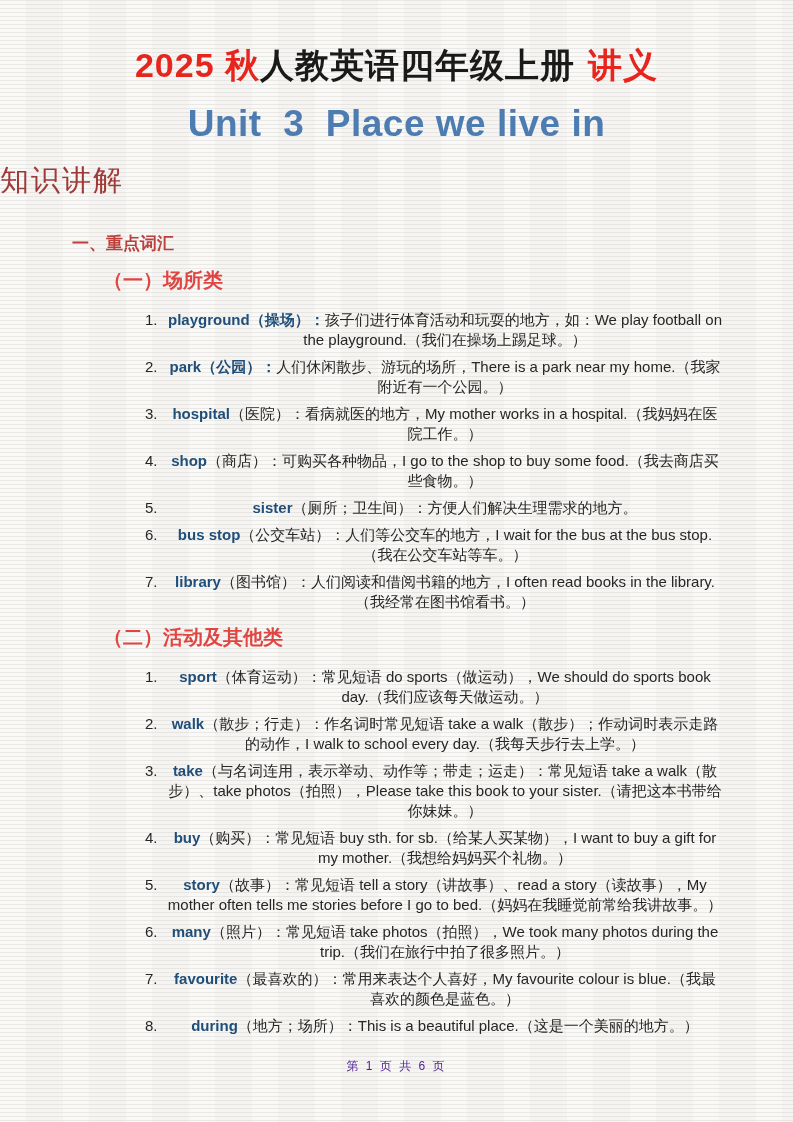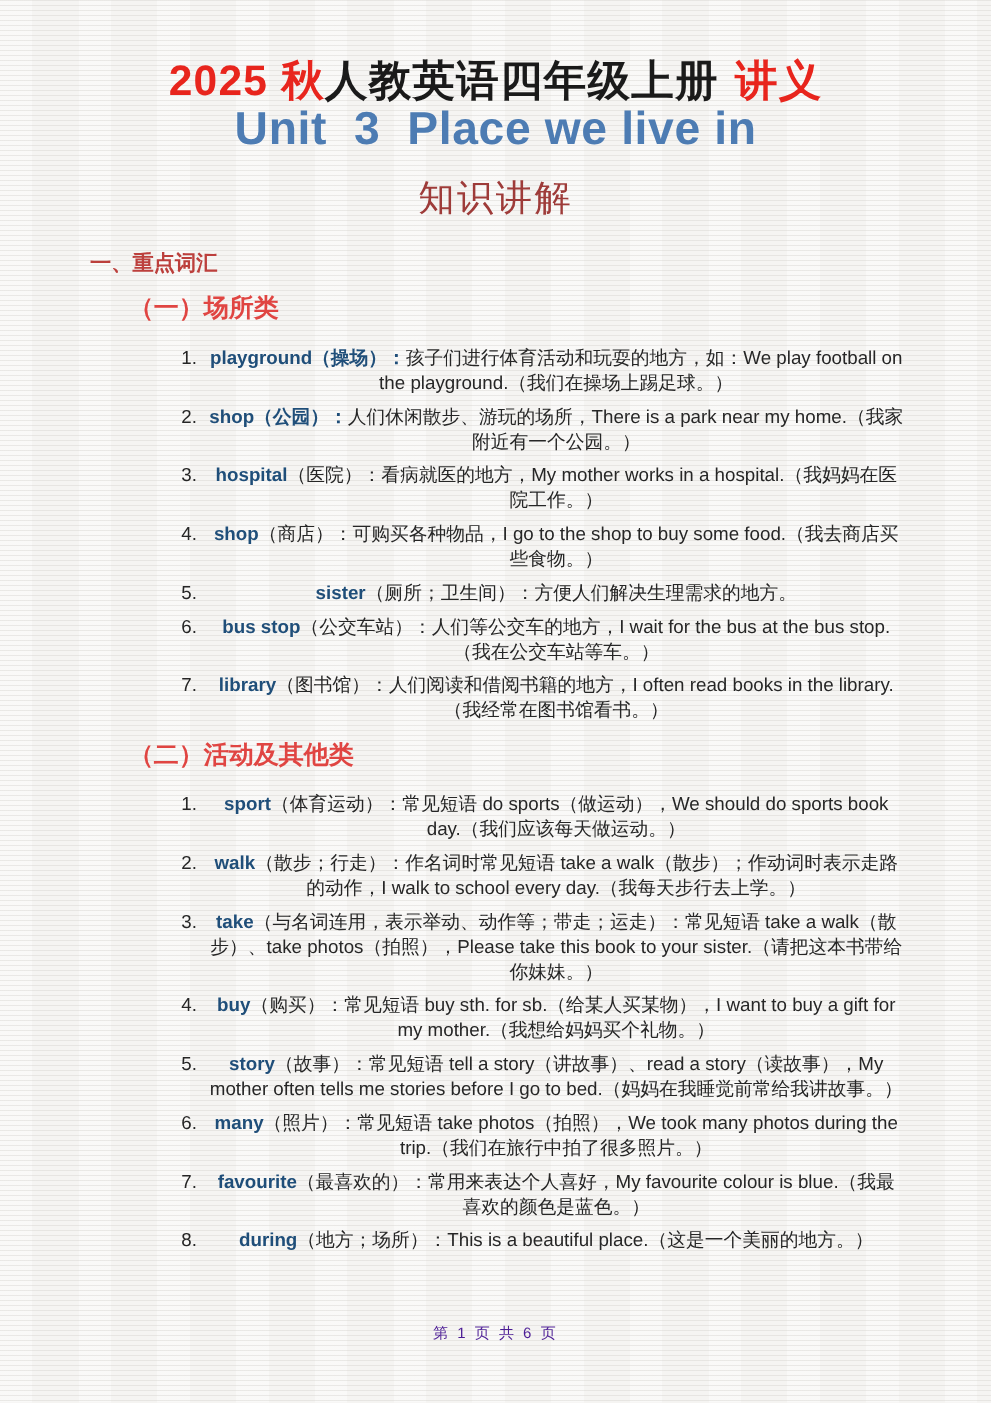--- a/index.html
+++ b/index.html
@@ -14,31 +14,31 @@
       repeating-linear-gradient(90deg, rgba(255,255,255,0.45) 0px, rgba(255,255,255,0.45) 26px, transparent 26px, transparent 63px);
   }
   .doc-title {
     margin-top:48px; text-align:center;
     font-size:34px; line-height:34px; font-weight:bold; color:#1a1a1a;
     letter-spacing:1px;
   }
   .doc-title .red { color:#e8251d; }
   .doc-title .gap { margin-left:13px; }
   .unit-title {
-    text-align:center;
+    margin-top:21px; text-align:center;
     font-size:37px; line-height:42px; font-weight:bold;
     color:#4d7cb3; white-space:pre; letter-spacing:0.5px;
   }
   .subtitle {
-    margin-top:19px; text-align:center;
+    margin-top:19px; text-align:left;
     font-family:Liberation Serif, serif;
     font-size:29px; line-height:32px; color:#9e3b39; letter-spacing:2px;
   }
   .section-heading {
-    margin:25px 0 0 72px;
+    margin:37px 0 0 72px;
     font-size:17px; line-height:22px; font-weight:bold; color:#bc3f3c;
   }
   .subsection-heading {
     margin:15px 0 0 103px;
     font-size:20px; line-height:20px; font-weight:bold; color:#e04542;
   }
   .vlist {
     list-style:none;
     margin:20px 70px 0 145px;
   }
@@ -73,21 +73,21 @@
 
 <div class="subsection-heading">（一）场所类</div>
 
 <ul class="vlist">
   <li class="vitem">
     <span class="num">1.</span>
     <div class="itext"><b class="kw">playground（操场）：</b><span>孩子们进行体育活动和玩耍的地方，如：We play football on the playground.（我们在操场上踢足球。）</span></div>
   </li>
   <li class="vitem">
     <span class="num">2.</span>
-    <div class="itext"><b class="kw">shop（公园）：</b><span>人们休闲散步、游玩的场所，There is a park near my home.（我家附近有一个公园。）</span></div>
+    <div class="itext"><b class="kw">park（公园）：</b><span>人们休闲散步、游玩的场所，There is a park near my home.（我家附近有一个公园。）</span></div>
   </li>
   <li class="vitem">
     <span class="num">3.</span>
     <div class="itext"><b class="kw">hospital</b><span>（医院）：看病就医的地方，My mother works in a hospital.（我妈妈在医院工作。）</span></div>
   </li>
   <li class="vitem">
     <span class="num">4.</span>
     <div class="itext"><b class="kw">shop</b><span>（商店）：可购买各种物品，I go to the shop to buy some food.（我去商店买些食物。）</span></div>
   </li>
   <li class="vitem">

